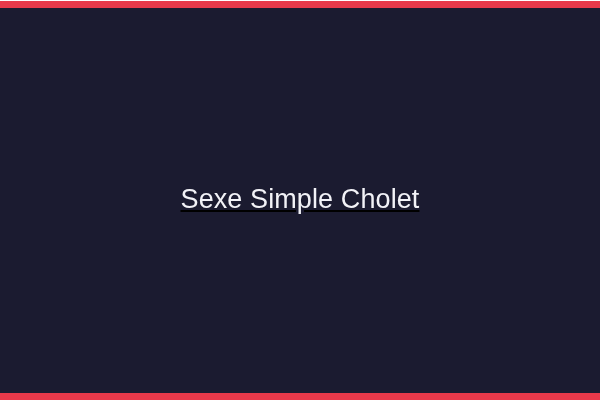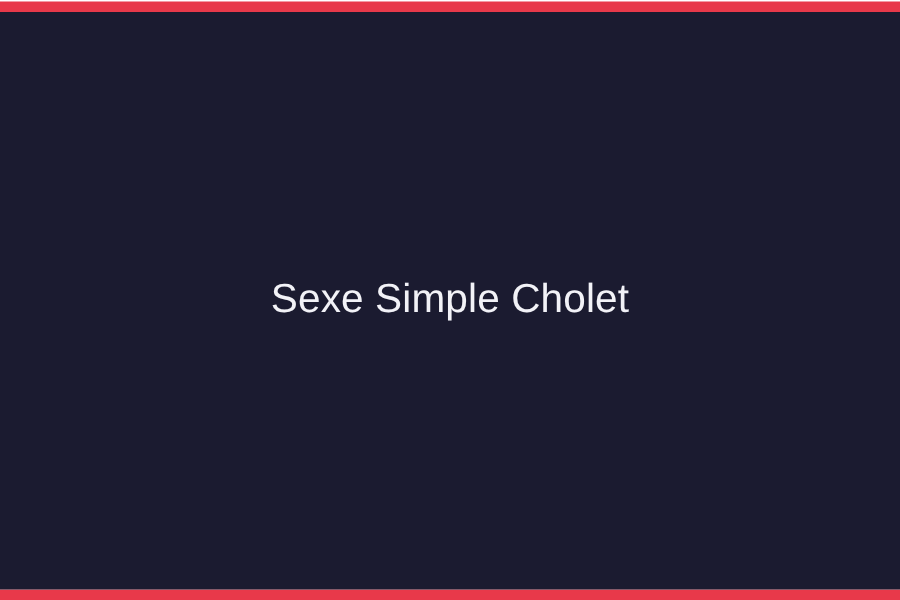--- a/index.html
+++ b/index.html
@@ -73,19 +73,19 @@
 </style>
 </head>
 <body>
 
 <div class="placeholder-card" style="width: 600px; height: 400px;">
 
   <div class="top-hairline" style="background: rgb(255, 255, 255);"></div>
 
   <div class="accent-bar accent-bar-top" style="background: rgb(232, 57, 74); height: 7px;"></div>
 
-  <div class="card-body" style="background: rgb(27, 27, 48);">
+  <div class="card-body" style="background: rgb(27, 27, 48); text-decoration: underline;">
     <div class="placeholder-title" style="color: rgb(242, 242, 247); font-size: 27px; text-align: center;">Sexe Simple Cholet</div>
   </div>
 
   <div class="accent-bar accent-bar-bottom" style="background: rgb(232, 57, 74); height: 7px;"></div>
 
 </div>
 
 </body></html>

